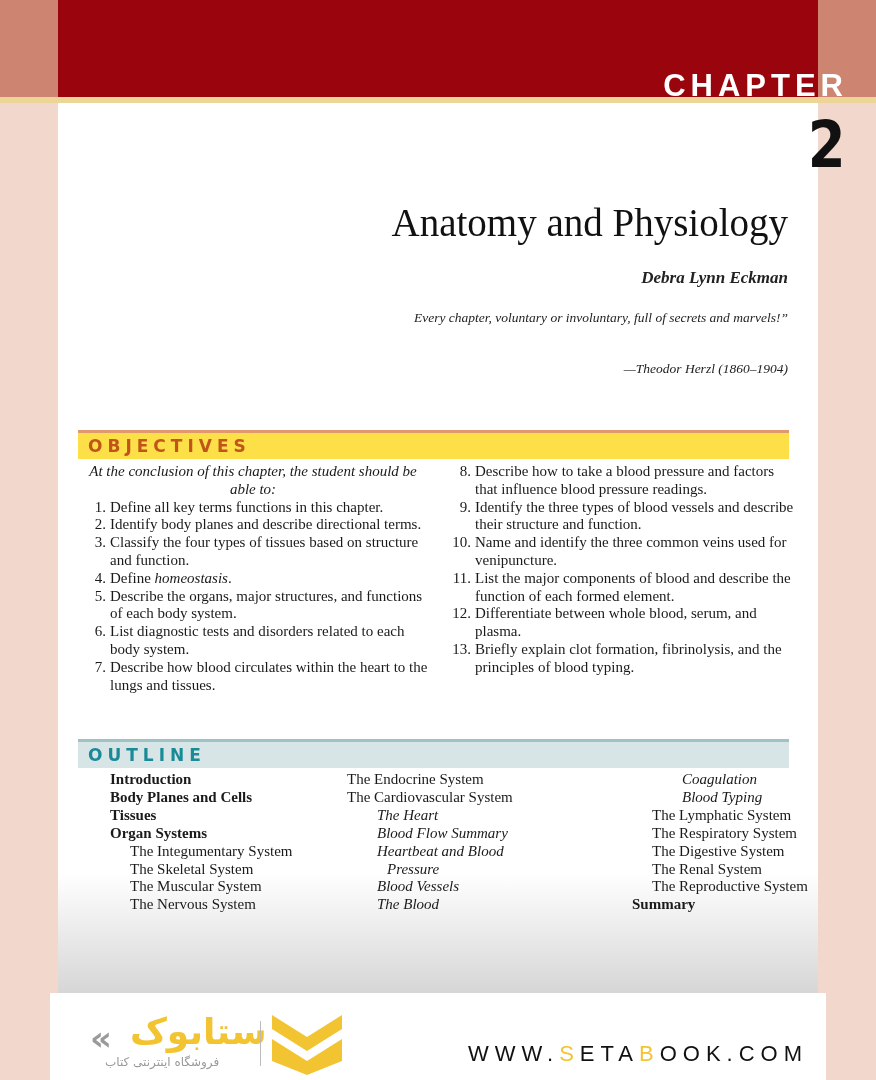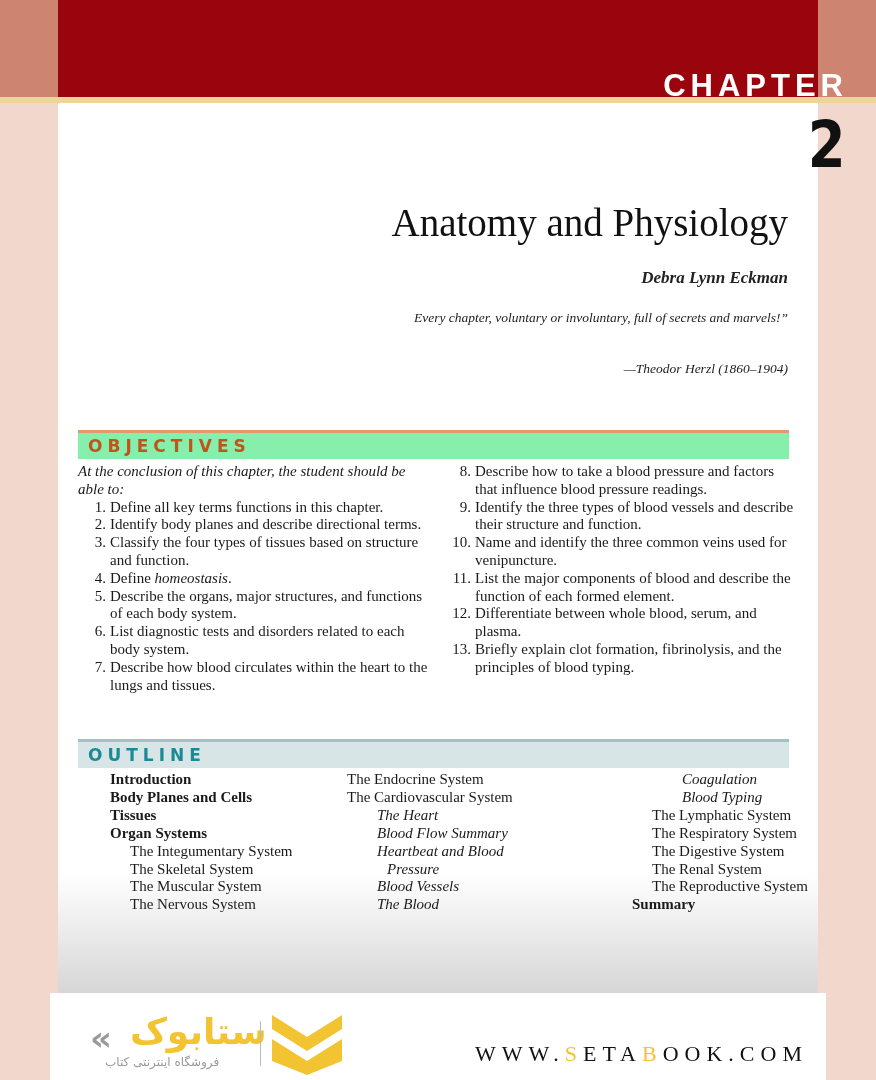--- a/index.html
+++ b/index.html
@@ -9,47 +9,47 @@
   .red-band { position:absolute; left:58px; top:0; width:760px; height:97px; background:#9a040c; }
   .gold-stripe { position:absolute; left:0; top:97px; width:876px; height:6px; background:#ecd597; }
   .page { position:absolute; left:58px; top:103px; width:760px; height:890px; background:#ffffff; }
   .page-fade { position:absolute; left:0; right:0; bottom:0; height:120px; background:linear-gradient(to bottom, rgba(255,255,255,0), #d6d6d6); }
   .chapter-label { position:absolute; right:28px; top:68px; font-family:Liberation Sans, sans-serif; font-weight:bold; font-size:31px; letter-spacing:5px; color:#ffffff; line-height:36px; }
   .chapter-num { position:absolute; right:30px; top:110px; font-family:"DejaVu Sans", sans-serif; font-weight:bold; font-size:64px; color:#111; line-height:70px; transform:scaleX(0.85); transform-origin:right; }
   .chapter-title { position:absolute; right:88px; top:200px; font-size:39px; color:#111; white-space:nowrap; }
   .author { position:absolute; right:88px; top:268px; font-size:17px; font-style:italic; font-weight:bold; color:#222; }
   .quote { position:absolute; right:88px; top:308px; text-align:right; font-size:13.5px; font-style:italic; line-height:19px; color:#222; }
   .attribution { position:absolute; right:88px; top:361px; font-size:13.5px; font-style:italic; color:#222; }
-  .obj-header { position:absolute; left:78px; top:430px; width:711px; height:29px; background:#86efac; border-top:3px solid #e0996e; box-sizing:border-box; }
+  .obj-header { position:absolute; left:78px; top:430px; width:711px; height:29px; background:#fde047; border-top:3px solid #e0996e; box-sizing:border-box; }
   .obj-header span { position:absolute; left:10px; top:3px; font-family:"DejaVu Sans", sans-serif; font-weight:bold; font-size:17px; letter-spacing:5px; color:#c0541a; }
   .obj-col { position:absolute; font-size:15px; line-height:17.8px; }
   .obj-left { left:78px; top:463px; width:350px; }
   .obj-right { left:444px; top:463px; width:350px; }
-  .obj-intro { font-style:italic; }
+  .obj-intro { font-style:italic;text-align:center; }
   .obj-item { display:flex; }
   .obj-num { width:28px; text-align:right; padding-right:4px; flex:none; }
   .obj-text { flex:1; }
   .obj-right .obj-num { width:27px; }
   .out-header { position:absolute; left:78px; top:739px; width:711px; height:29px; background:#d8e5e7; border-top:3px solid #9fc2c5; box-sizing:border-box; }
   .out-header span { position:absolute; left:10px; top:3px; font-family:"DejaVu Sans", sans-serif; font-weight:bold; font-size:17px; letter-spacing:5px; color:#1a8a96; }
   .out-col { position:absolute; top:771px; font-size:15px; line-height:17.9px; }
   .out-col div { white-space:nowrap; }
   .lvl0 { padding-left:0; }
   .lvl1 { padding-left:20px; }
   .lvl2 { padding-left:30px; font-style:italic; }
   .lvl3 { padding-left:40px; font-style:italic; }
   .bold { font-weight:bold; }
   .footer { position:absolute; left:50px; top:993px; width:776px; height:87px; background:#ffffff; }
   .logo-arrows { position:absolute; left:40px; top:25px; font-family:"DejaVu Sans", sans-serif; font-weight:bold; font-size:34px; color:#9a9a9a; letter-spacing:-6px; }
   .logo-word { position:absolute; left:80px; top:18px; font-family:"DejaVu Sans", sans-serif; font-weight:bold; font-size:36px; color:#f3c431; }
   .logo-sub { position:absolute; left:55px; top:62px; font-family:"DejaVu Sans", sans-serif; font-size:12px; color:#9a9a9a;text-align:right; }
   .logo-divider { position:absolute; left:210px; top:28px; width:1px; height:45px; background:#bbb; }
   .logo-chevron { position:absolute; left:222px; top:22px; width:70px; height:60px; }
   .footer-fa { position:absolute; right:18px; top:16px; font-family:"DejaVu Sans", sans-serif; font-size:22px; color:#111; direction:rtl; }
-  .footer-url { position:absolute; right:18px; top:48px; font-family:Liberation Serif, serif; font-size:22px; letter-spacing:6px; color:#111; }
+  .footer-url { position:absolute; right:18px; top:48px; font-family:Liberation Sans, sans-serif; font-size:22px; letter-spacing:6px; color:#111; }
   .footer-url .hl { color:#f3c431; }
 </style>
 </head>
 <body>
 
 <div class="side-top-l"></div>
 <div class="side-top-r"></div>
 <div class="red-band"></div>
 <div class="gold-stripe"></div>
 

